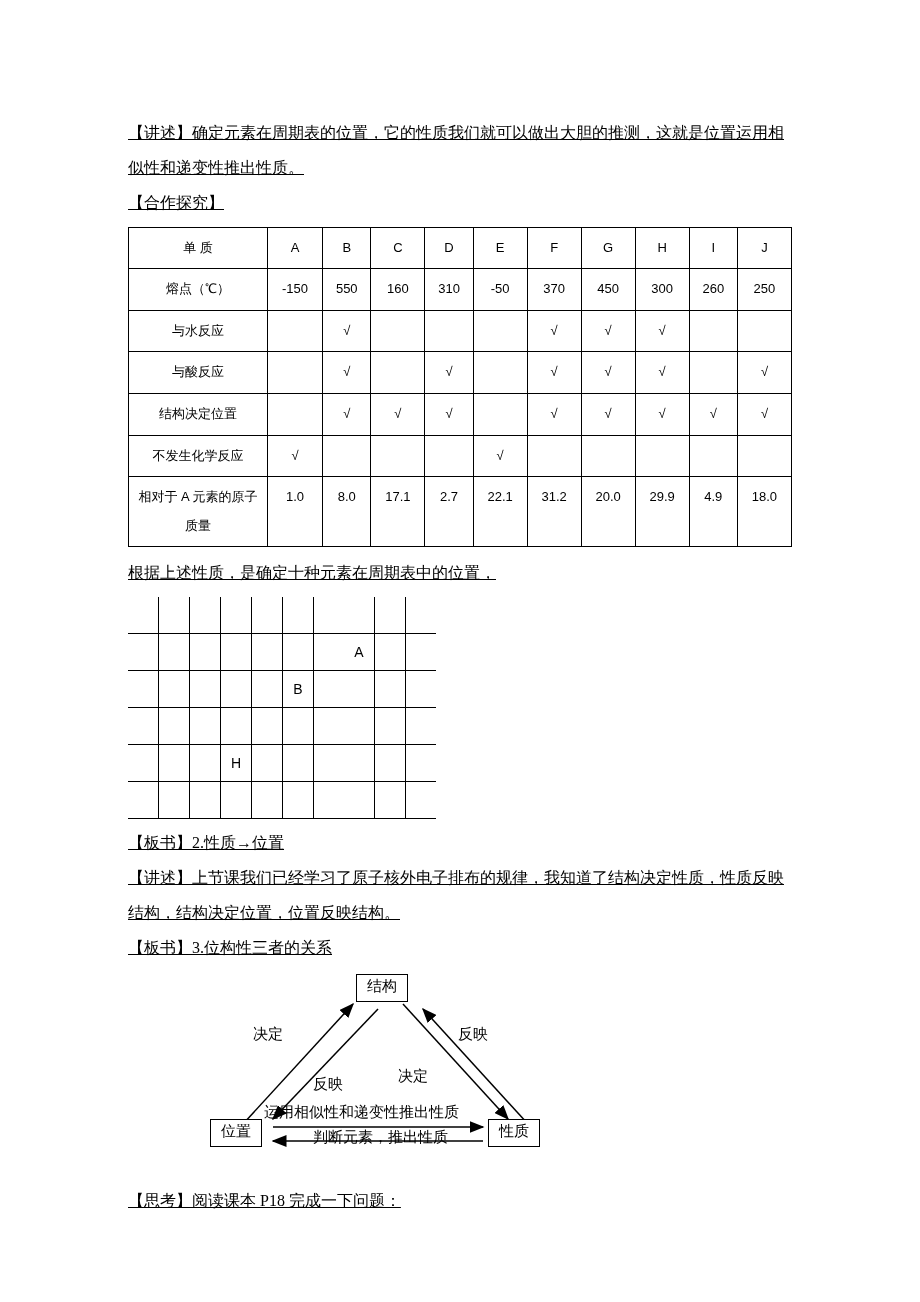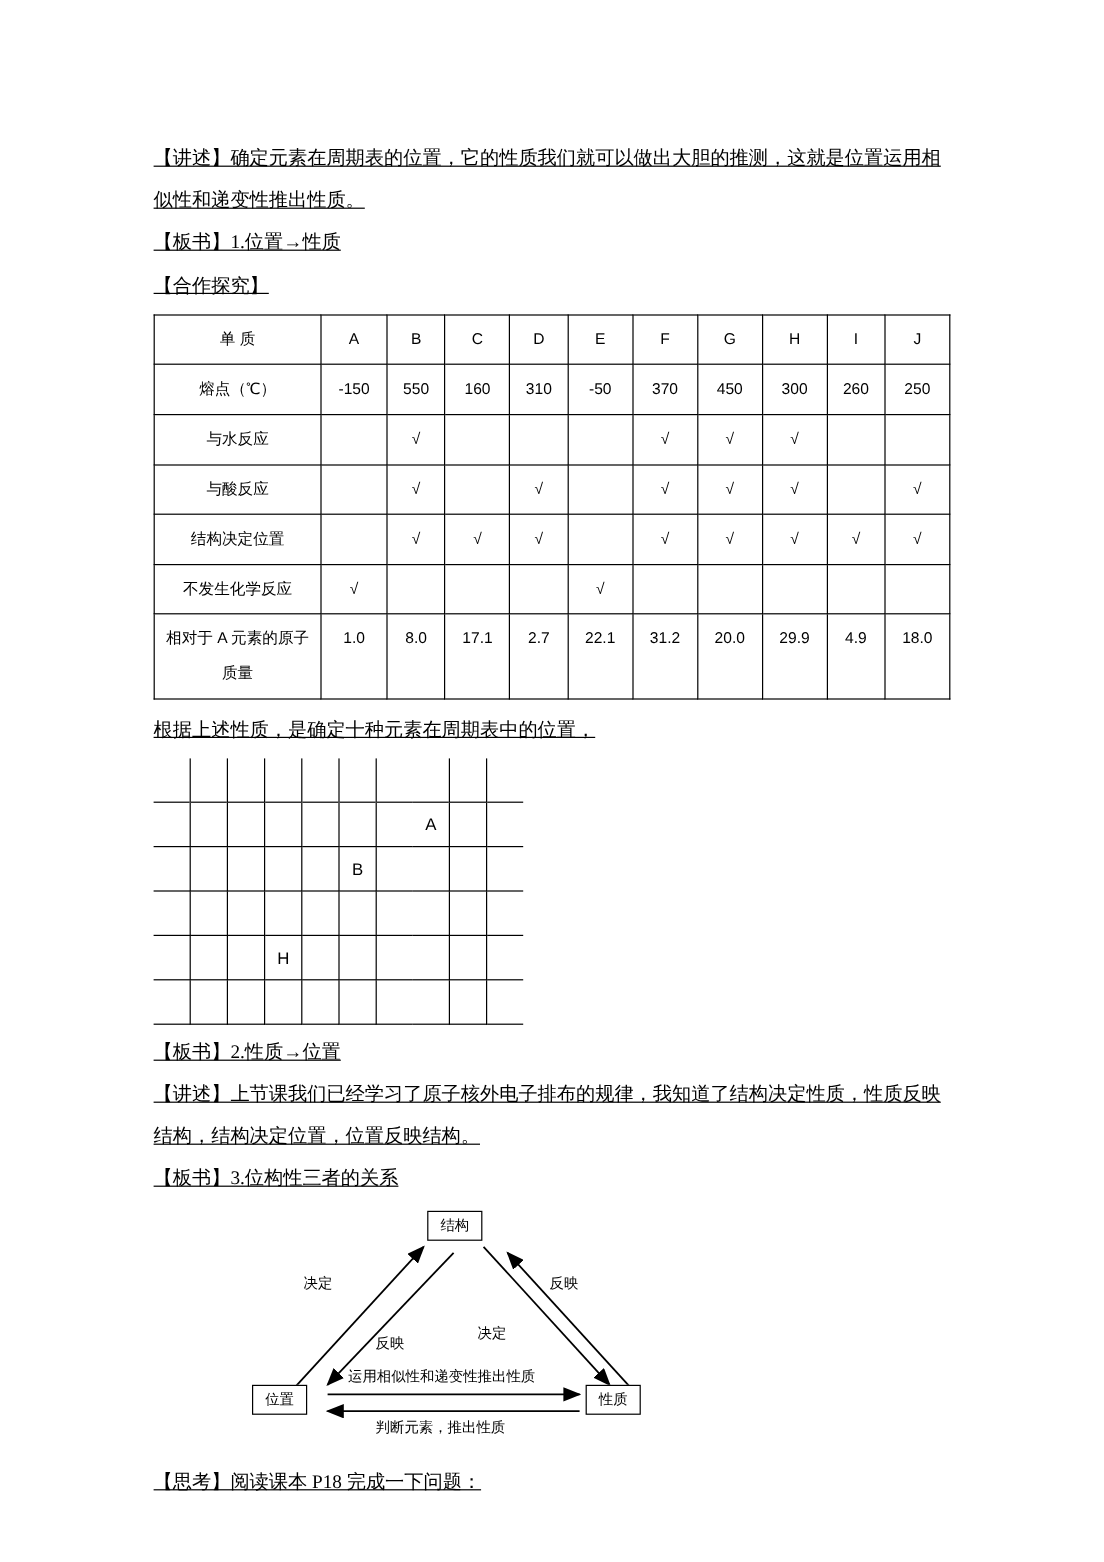--- a/index.html
+++ b/index.html
@@ -58,40 +58,40 @@
   }
   .bt { border-top: 1px solid #000; }
   .bb { border-bottom: 1px solid #000; }
   .br { border-right: 1px solid #000; }
 
   .diagram {
     position: relative;
     width: 430px;
     height: 210px;
     margin: 4px 0 4px 30px;
-    font-size: 12px;
+    font-size: 15px;
     line-height: 1.2;
+    font-family: Liberation Mono, monospace;
   }
   .box {
     position: absolute;
     border: 1px solid #000;
     background: #fff;
     padding: 4px 10px;
     text-align: center;
   }
   .dlabel { position: absolute; white-space: nowrap; }
   .diagram svg { position: absolute; left: 0; top: 0; }
 </style>
 </head>
 <body>
 
 <div class="page">
 
   <p class="para">【讲述】确定元素在周期表的位置，它的性质我们就可以做出大胆的推测，这就是位置运用相似性和递变性推出性质。</p>
-  <p class="para">【板书】1.位置→性质</p>
   <p class="para">【合作探究】</p>
 
   <table class="data">
     <tbody>
         <tr>
       <th class="rowlabel">单   质</th>
       <th>A</th>
       <th>B</th>
       <th>C</th>
       <th>D</th>
@@ -280,19 +280,19 @@
       <line x1="115" y1="158" x2="325" y2="158" stroke="#000" stroke-width="1.5" marker-end="url(#ah)"></line>
       <line x1="325" y1="172" x2="115" y2="172" stroke="#000" stroke-width="1.5" marker-end="url(#ah)"></line>
     </svg>
     <div class="box" style="left:198px; top:5px;">结构</div>
     <div class="box" style="left:52px;  top:150px;">位置</div>
     <div class="box" style="left:330px; top:150px;">性质</div>
     <div class="dlabel" style="left:95px;  top:58px;">决定</div>
     <div class="dlabel" style="left:300px; top:58px;">反映</div>
     <div class="dlabel" style="left:155px; top:108px;">反映</div>
     <div class="dlabel" style="left:240px; top:100px;">决定</div>
-    <div class="dlabel" style="left:132px; top:136px;">运用相似性和递变性推出性质</div>
-    <div class="dlabel" style="left:155px; top:178px;">判断元素，推出性质</div>
+    <div class="dlabel" style="left:106px; top:136px;">运用相似性和递变性推出性质</div>
+    <div class="dlabel" style="left:155px; top:161px;">判断元素，推出性质</div>
   </div>
 
   <p class="para">【思考】阅读课本 P18 完成一下问题：</p>
 
 </div>
 
 </body></html>

